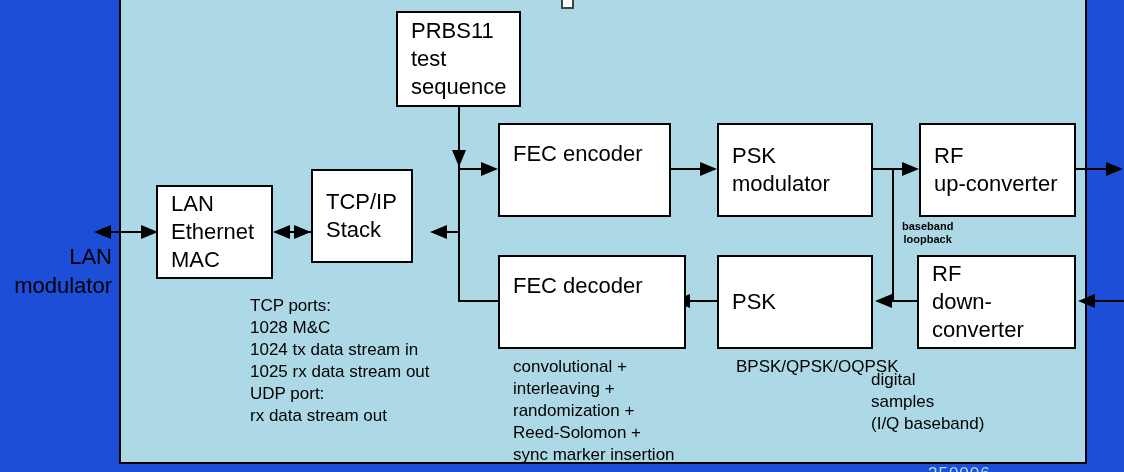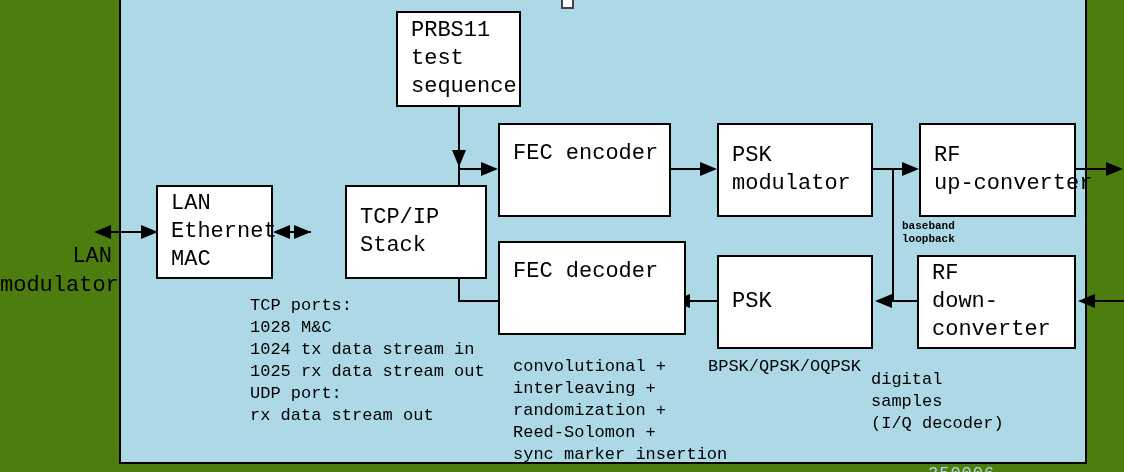--- a/index.html
+++ b/index.html
@@ -1,17 +1,17 @@
 <!DOCTYPE html>
 <html><head>
 <meta charset="utf-8">
 <style>
   html,body{margin:0;padding:0;background:#fff;}
   #stage{position:relative;width:1124px;height:472px;overflow:hidden;
-         font-family:Liberation Mono, monospace;color:#000;background:#4d7c0f;}
+         font-family:Liberation Sans, sans-serif;color:#000;background:#1d4ed8;}
   .bigrect{position:absolute;left:119px;top:-3px;width:964px;height:463px;
            background:#add9e6;border:2px solid #000;}
   .handle{position:absolute;left:561px;top:-5px;width:9px;height:10px;
           background:#fff;border:2px solid #444;}
   .box{position:absolute;box-sizing:border-box;background:#fff;border:2px solid #000;
        display:flex;flex-direction:column;justify-content:center;
        padding-left:13px;font-size:22px;line-height:28px;}
   .box.single{padding-bottom:32px;}
   .box span{display:block;white-space:nowrap;}
   .hline,.vline{position:absolute;background:#000;}
@@ -20,21 +20,21 @@
   .arr{position:absolute;width:0;height:0;}
   .arr.r{border-top:7px solid transparent;border-bottom:7px solid transparent;border-left:17px solid #000;}
   .arr.l{border-top:7px solid transparent;border-bottom:7px solid transparent;border-right:17px solid #000;}
   .arr.d{border-left:7px solid transparent;border-right:7px solid transparent;border-top:17px solid #000;}
   .note{position:absolute;font-size:17px;line-height:22px;}
   .note span{display:block;white-space:nowrap;}
   .lan-label{position:absolute;left:0;top:242px;width:112px;text-align:right;
              font-size:22px;line-height:29px;}
   .lan-label span{display:block;white-space:nowrap;}
   .loopback{position:absolute;left:902px;top:220px;font-size:11px;line-height:13px;font-weight:bold;}
-  .loopback span{display:block;}
+  .loopback span{display:block;text-align:center;}
   .watermark{position:absolute;left:928px;top:464px;font-size:17px;color:#b0d9ea;letter-spacing:1px;}
 </style>
 </head>
 <body>
 
 <div id="stage">
 
   <div class="bigrect"></div>
   <div class="handle"></div>
 
@@ -93,26 +93,26 @@
     <span>RF</span>
     <span>up-converter</span>
   </div>
 
   <div class="box" style="left:156px;top:185px;width:117px;height:94px;">
     <span>LAN</span>
     <span>Ethernet</span>
     <span>MAC</span>
   </div>
 
-  <div class="box" style="left:311px;top:185px;width:142px;height:94px;margin-left:34px;">
+  <div class="box" style="left:311px;top:169px;width:102px;height:94px;">
     <span>TCP/IP</span>
     <span>Stack</span>
   </div>
 
-  <div class="box single" style="left:498px;top:241px;width:188px;height:94px;">
+  <div class="box single" style="left:498px;top:255px;width:188px;height:94px;">
     <span>FEC decoder</span>
   </div>
 
   <div class="box" style="left:717px;top:255px;width:156px;height:94px;">
     <span>PSK</span>
   </div>
 
   <div class="box" style="left:917px;top:255px;width:159px;height:94px;">
     <span>RF</span>
     <span>down-</span>
@@ -134,28 +134,28 @@
   </div>
 
   <div class="note" style="left:513px;top:356px;">
     <span>convolutional +</span>
     <span>interleaving +</span>
     <span>randomization +</span>
     <span>Reed-Solomon +</span>
     <span>sync marker insertion</span>
   </div>
 
-  <div class="note" style="left:708px;top:356px;">
+  <div class="note" style="left:736px;top:356px;">
     <span>BPSK/QPSK/OQPSK</span>
   </div>
 
   <div class="note" style="left:871px;top:369px;">
     <span>digital</span>
     <span>samples</span>
-    <span>(I/Q decoder)</span>
+    <span>(I/Q baseband)</span>
   </div>
 
   <div class="loopback">
     <span>baseband</span>
     <span>loopback</span>
   </div>
 
   <div class="watermark">250006</div>
 
 </div>

